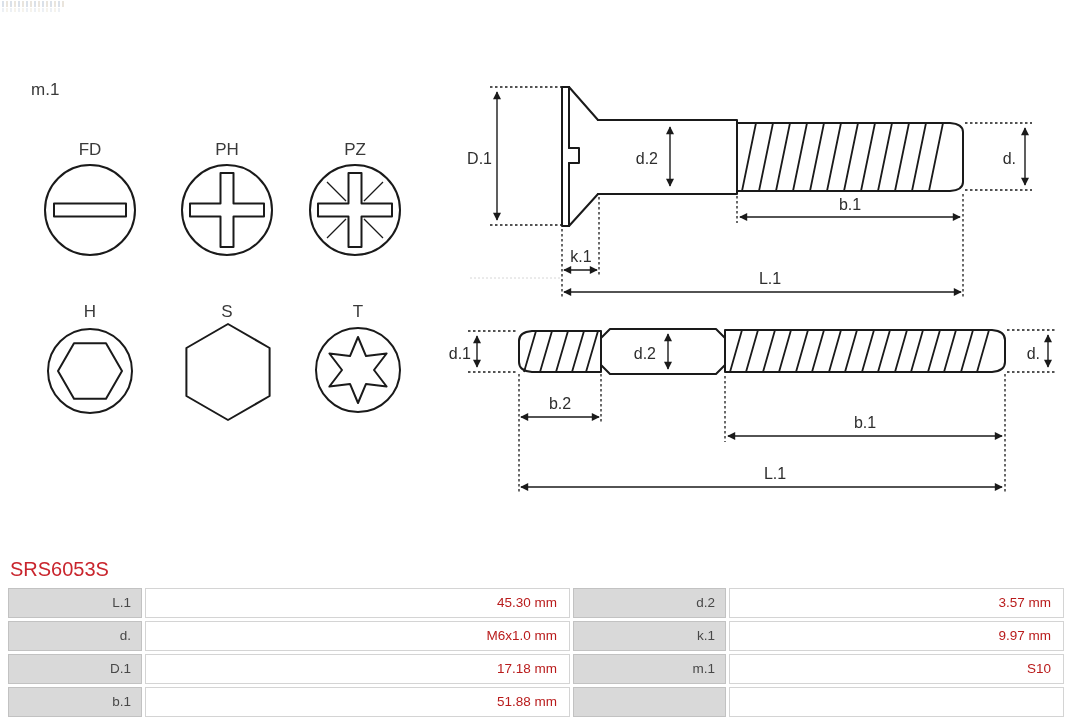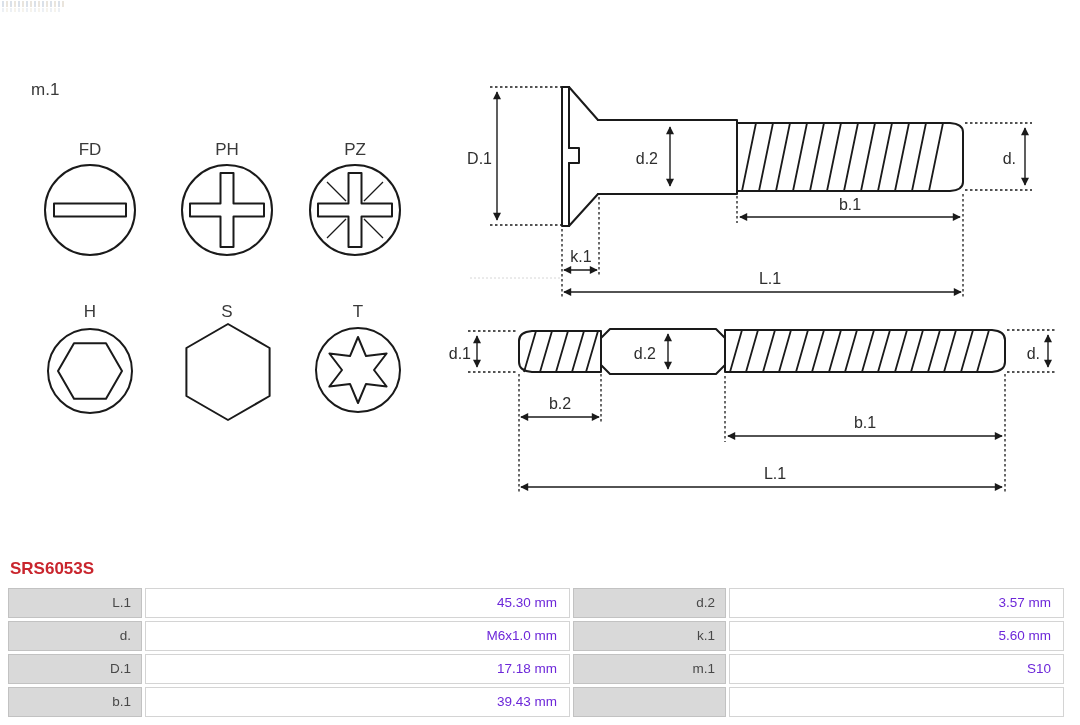--- a/index.html
+++ b/index.html
@@ -24,30 +24,30 @@
   .outline{fill:none;stroke:#1a1a1a;stroke-width:2;stroke-linejoin:round;stroke-linecap:round;}
   .hatch{fill:none;stroke:#1a1a1a;stroke-width:1.8;}
   .thin{fill:none;stroke:#1a1a1a;stroke-width:1.3;}
   .dim{fill:none;stroke:#1a1a1a;stroke-width:1.4;}
   .ext{fill:none;stroke:#1a1a1a;stroke-width:1.3;stroke-dasharray:2.5 2.5;}
   .faint{fill:none;stroke:#d6d6d6;stroke-width:1;stroke-dasharray:2 2;}
   .dimtext{font-size:16px;fill:#2e2e2e;}
   .headtext{font-size:17px;fill:#3a3a3a;}
   .part-title{
     position:absolute;left:10px;top:559px;
-    font-size:17px;font-weight:700;line-height:20px;color:#c9252d;
+    font-size:20px;font-weight:400;line-height:20px;color:#c9252d;
   }
   table.spec{
     position:absolute;left:5px;top:585px;width:1062px;
     border-collapse:separate;border-spacing:3px;
     font-size:13.5px;
   }
   table.spec td{height:24px;line-height:24px;white-space:nowrap;}
   td.lbl{background:#d9d9d9;border:1px solid #c2c2c2;color:#484848;text-align:right;padding:2px 10px;}
-  td.val{background:#ffffff;border:1px solid #d4d4d4;color:#6d28d9;text-align:right;padding:2px 12px;}
+  td.val{background:#ffffff;border:1px solid #d4d4d4;color:#b91c1c;text-align:right;padding:2px 12px;}
 </style>
 </head>
 <body>
 
 <div class="canvas">
 
   <div class="watermark"></div>
   <div class="watermark2"></div>
 
   <svg width="1080" height="555" viewBox="0 0 1080 555">
@@ -180,30 +180,30 @@
       <tr>
         <td class="lbl">L.1</td>
         <td class="val">45.30 mm</td>
         <td class="lbl">d.2</td>
         <td class="val">3.57 mm</td>
       </tr>
       <tr>
         <td class="lbl">d.</td>
         <td class="val">M6x1.0 mm</td>
         <td class="lbl">k.1</td>
-        <td class="val">5.60 mm</td>
+        <td class="val">9.97 mm</td>
       </tr>
       <tr>
         <td class="lbl">D.1</td>
         <td class="val">17.18 mm</td>
         <td class="lbl">m.1</td>
         <td class="val">S10</td>
       </tr>
       <tr>
         <td class="lbl">b.1</td>
-        <td class="val">39.43 mm</td>
+        <td class="val">51.88 mm</td>
         <td class="lbl"></td>
         <td class="val"></td>
       </tr>
     </tbody>
   </table>
 
 </div>
 
 </body></html>

